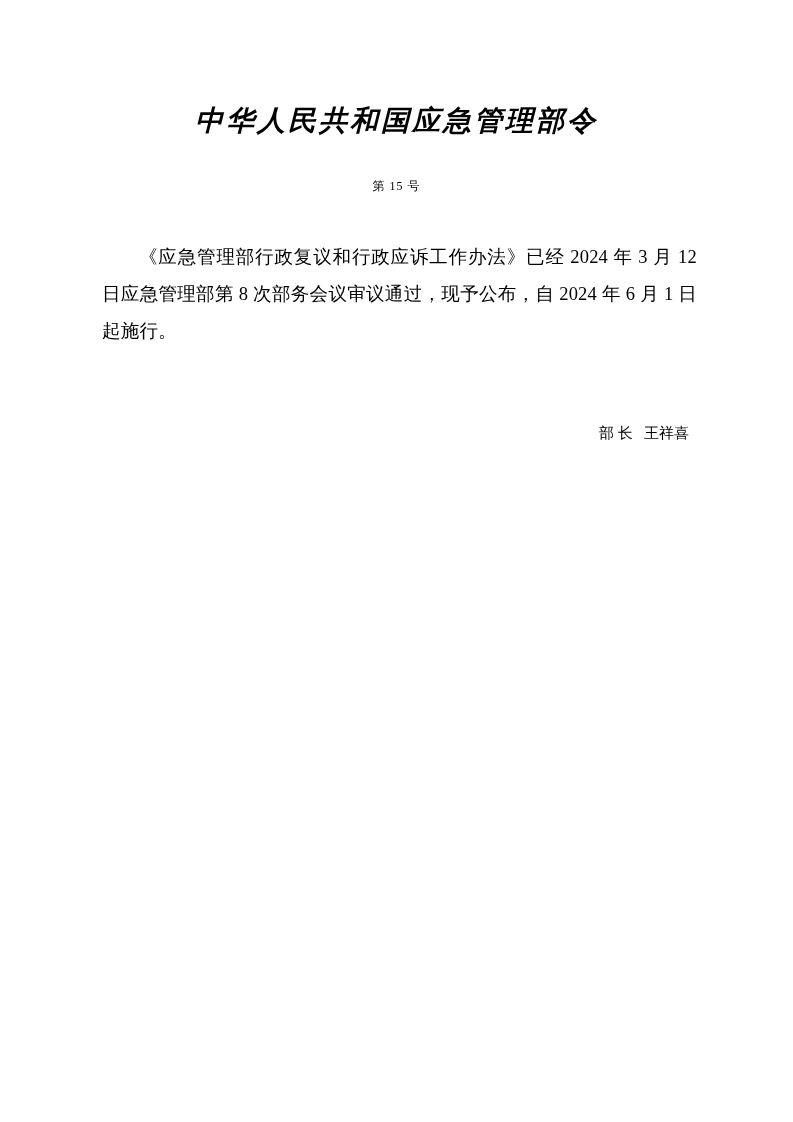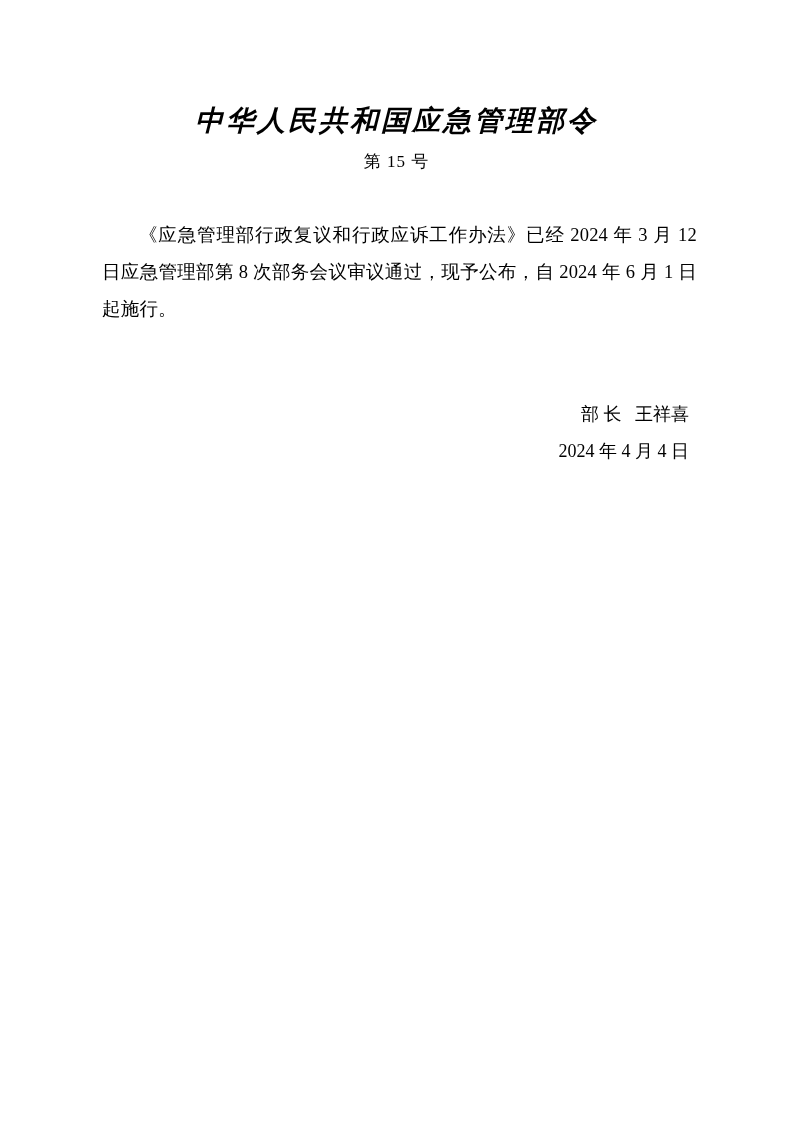--- a/index.html
+++ b/index.html
@@ -29,39 +29,39 @@
     text-align: center;
     font-family: "DejaVu Serif", "Liberation Serif", serif;
     font-size: 28px;
     font-weight: 700;
     font-style: italic;
     letter-spacing: 3px;
     line-height: 1.2;
     white-space: nowrap;
   }
   .doc-number {
-    margin-top: 12px;
+    margin-top: 40px;
     text-align: center;
-    font-size: 17px;
+    font-size: 12px;
     letter-spacing: 1px;
   }
   .body-text {
     margin-top: 44px;
     font-size: 18.5px;
     line-height: 2.0;
     text-align: justify;
     text-justify: inter-ideograph;
     text-indent: 2em;
     letter-spacing: 0.2px;
     margin-left: 6px;
   }
   .signature-block {
     margin-top: 68px;
     text-align: right;
-    font-size: 18px;
+    font-size: 15px;
     line-height: 2.1;
     padding-right: 8px;
   }
   .sig-line {
     display: block;
     white-space: pre;
   }
 </style>
 </head>
 <body>
@@ -69,16 +69,15 @@
 <div class="page">
 
   <div class="doc-title">中华人民共和国应急管理部令</div>
 
   <div class="doc-number">第 15 号</div>
 
   <div class="body-text">《应急管理部行政复议和行政应诉工作办法》已经 2024 年 3 月 12 日应急管理部第 8 次部务会议审议通过，现予公布，自 2024 年 6 月 1 日起施行。</div>
 
   <div class="signature-block">
     <span class="sig-line">部 长   王祥喜</span>
-    <span class="sig-line">2024 年 4 月 4 日</span>
   </div>
 
 </div>
 
 </body></html>

